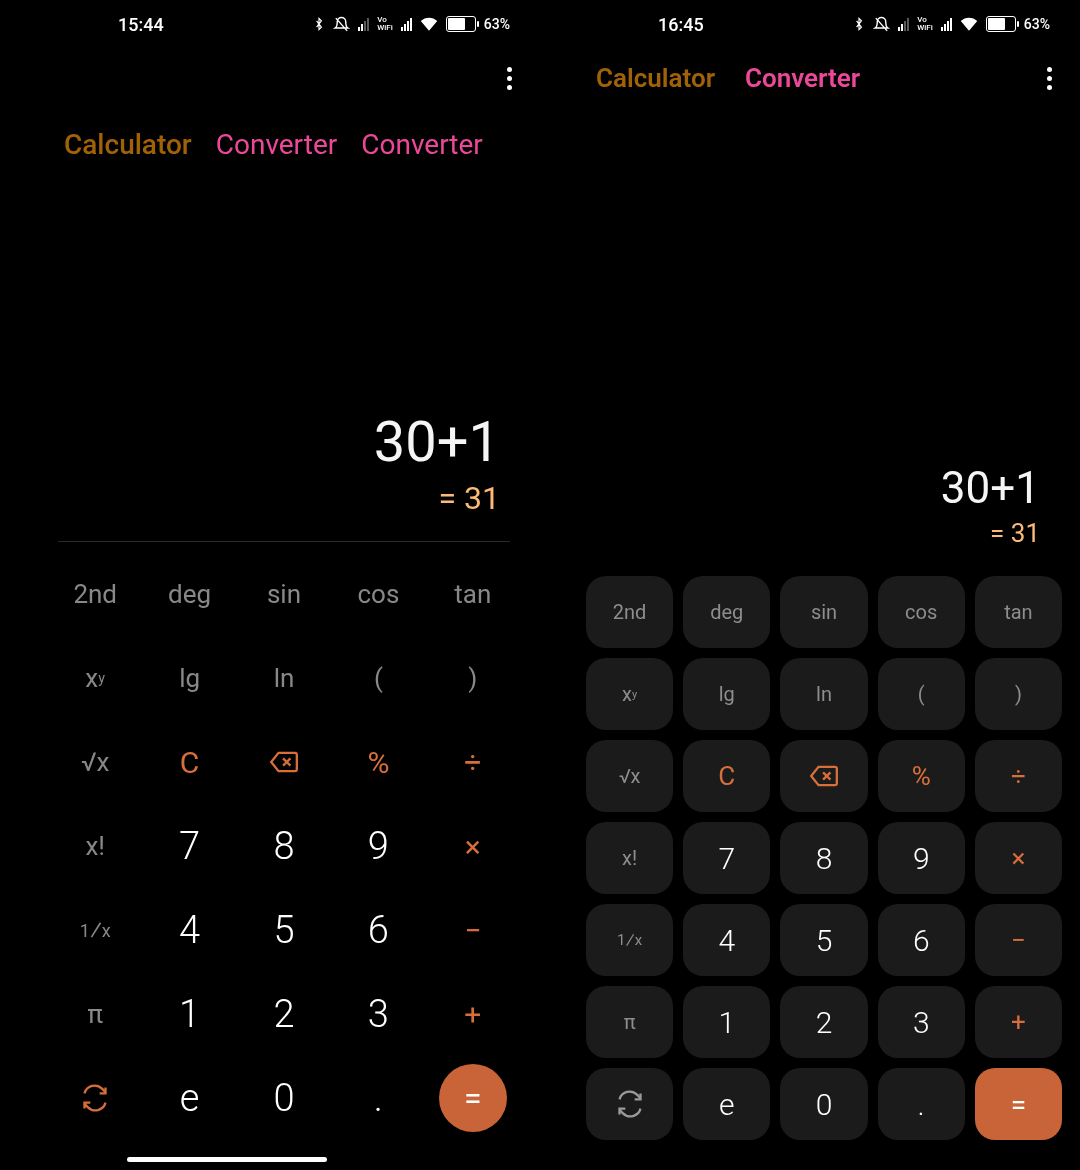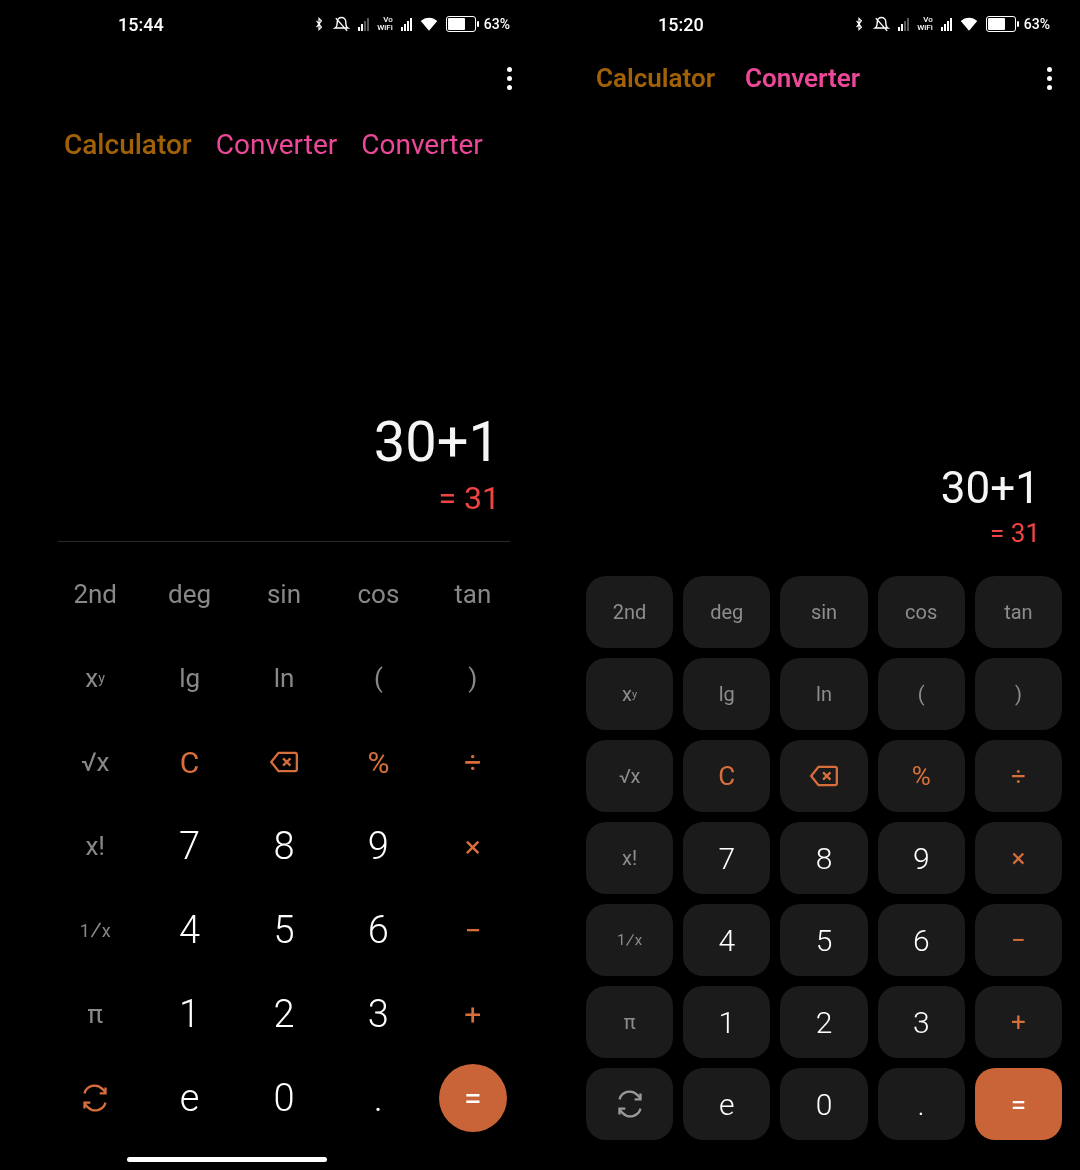--- a/index.html
+++ b/index.html
@@ -21,21 +21,21 @@
     
     .tabs { display: flex; gap: 24px; padding: 20px 36px 0; flex: 0 0 auto; }
     .tab { font-size: 28px; color: #ec4899; cursor: pointer; }
     .tab.active { color: #a16207; font-weight: 500; }
     .tabs-inline { margin-right: auto; display: flex; gap: 30px; align-items: center;}
     .tabs-inline .tab { font-size: 26px; font-weight: 600;}
 
     
     .display { flex: 1 1 auto; display: flex; flex-direction: column; justify-content: flex-end; align-items: flex-end; padding: 0 40px 14px; }
     .expression { font-size: 56px; color: #f5f5f5; font-weight: 400; }
-    .result { font-size: 32px; color: #ef4444; margin-top: 4px; }
+    .result { font-size: 32px; color: #fdba74; margin-top: 4px; }
     .pane-right .expression { font-size: 44px; }
     .pane-right .result { font-size: 26px; margin-top: 4px; }
     .divider { height: 1px; background: #2a2a2a; margin: 10px 30px 0; }
 
     
     .keypad-flat { display: grid; grid-template-columns: repeat(5, 1fr); gap: 0; padding: 10px 20px 30px; }
     .keypad-flat .key { height: 84px; display: flex; align-items: center; justify-content: center; font-size: 26px; color: #aaa; cursor: pointer; border-radius: 30px; }
     .keypad-flat .key.num { color: #fff; font-size: 38px; font-weight: 300; }
     .keypad-flat .key.op { color: #d86f3a; font-size: 30px; }
     .keypad-flat .key.equals { background: #c86438; color: #fff; border-radius: 50%; width: 68px; height: 68px; margin: auto; font-size: 32px;}
@@ -63,21 +63,21 @@
     .battery-box{ display:inline-block; width:30px; height:16px; border:1.5px solid #fff; border-radius:3px; position:relative;}
     .battery-box::after{content:"";position:absolute;right:-4px;top:4px;width:2px;height:6px;background:#fff;border-radius:1px;}
     .battery-fill{position:absolute;left:1px;top:1px;bottom:1px;width:60%;background:#fff;border-radius:1px;}
 
     .signal{display:inline-flex;align-items:flex-end;gap:1px;height:14px;}
     .signal i{width:2px;background:#fff;display:block;}
     .signal .b1{height:4px}.signal .b2{height:7px}.signal .b3{height:10px}.signal .b4{height:13px}
     .signal.dim .b3,.signal.dim .b4{opacity:.35}
 
     .wifi-icon svg{width:18px;height:14px;}
-    .vowifi{font-size:8px;line-height:8px;text-align:right;}
+    .vowifi{font-size:8px;line-height:8px;text-align:left;}
     .bell-off svg{width:17px;height:17px;}
     .bt svg{width:12px;height:16px;}
   </style>
 </head>
 <body>
 
 <div class="pane pane-left">
   <div class="status-bar">
     <span>15:44</span>
     <div class="status-right">
@@ -188,21 +188,21 @@
     <div class="key num">0</div>
     <div class="key num">.</div>
     <div class="key equals">=</div>
   </div>
 
   <div class="home-indicator"></div>
 </div>
 
 <div class="pane pane-right">
   <div class="status-bar">
-    <span>15:20</span>
+    <span>16:45</span>
     <div class="status-right">
       <span class="status-icon bt">
           <svg viewBox="0 0 12 20" fill="none" stroke="#fff" stroke-width="1.5">
             <path d="M3 6 L9 14 L6 17 V3 L9 6 L3 14"></path>
           </svg>
         </span>
       <span class="status-icon bell-off">
           <svg viewBox="0 0 24 24" fill="none" stroke="#fff" stroke-width="2">
             <path d="M18 8a6 6 0 00-12 0c0 7-3 9-3 9h18s-3-2-3-9M4 3l16 18"></path>
           </svg>

